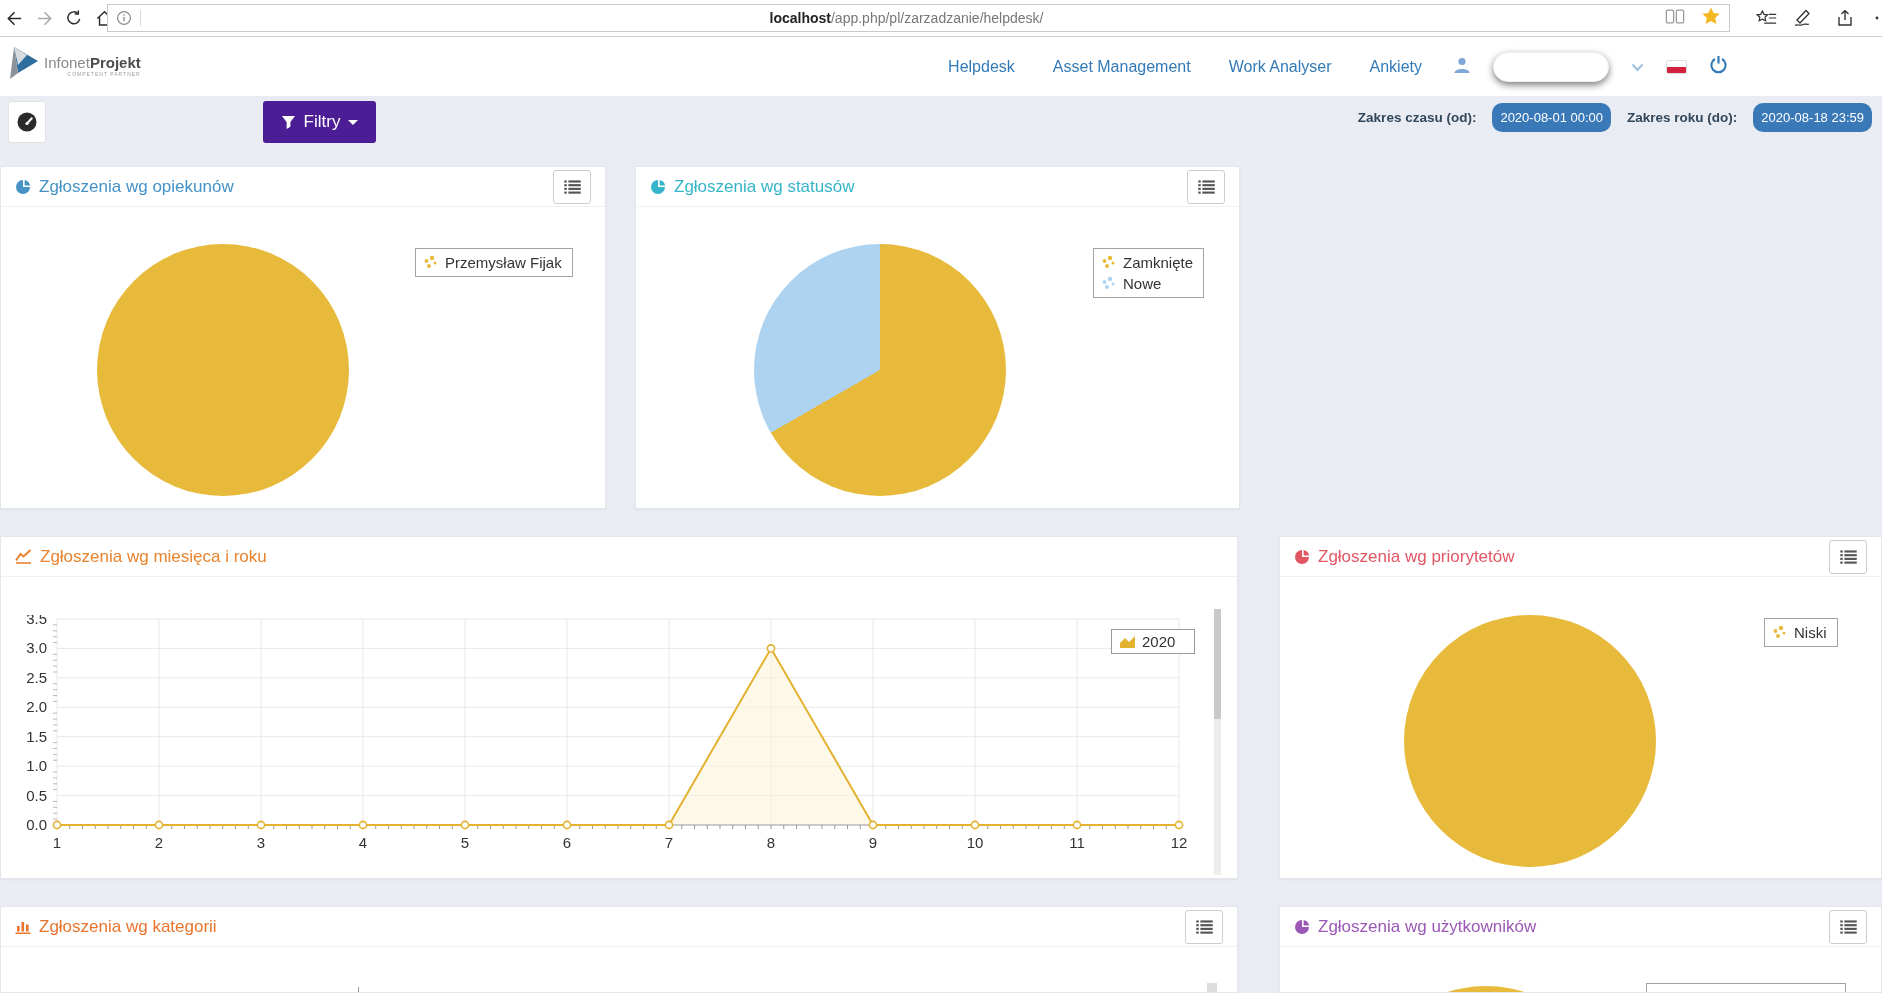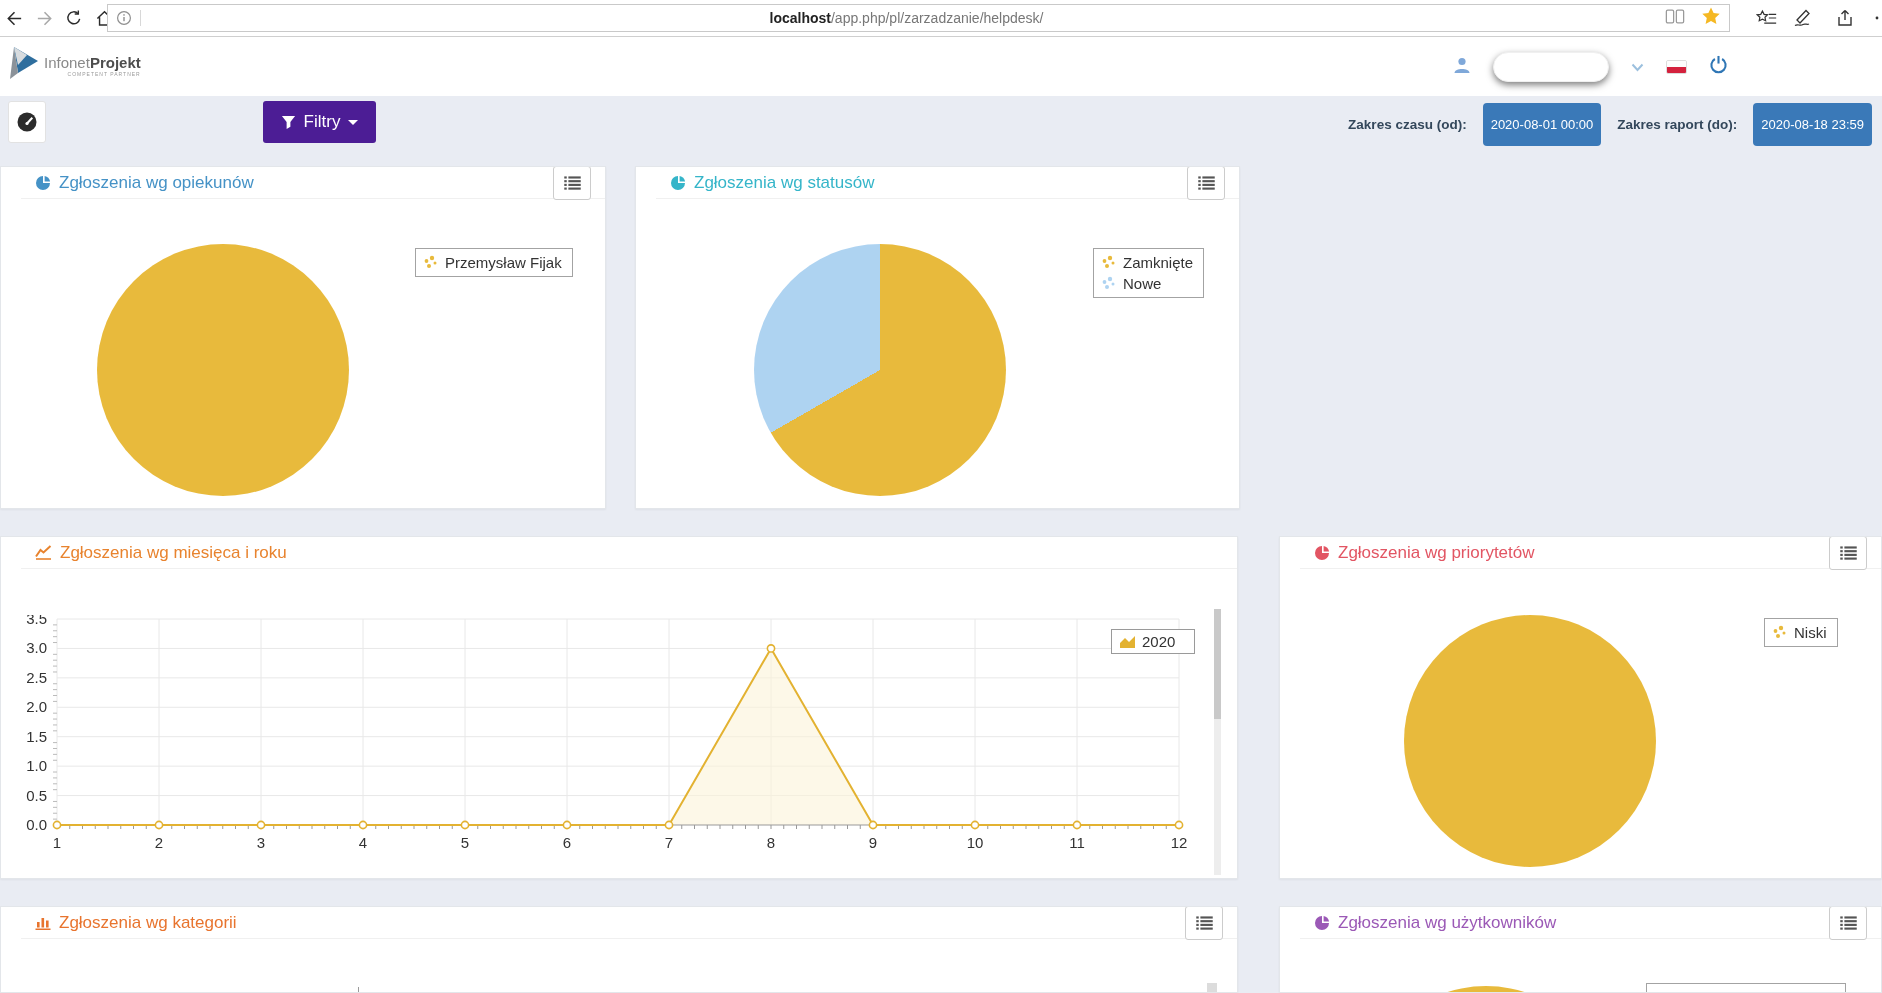--- a/index.html
+++ b/index.html
@@ -55,27 +55,27 @@
                 font-size:17px; color:#333; cursor:pointer; }
   .filters-btn { position:absolute; left:263px; top:5px; width:113px; height:42px;
                  border:none; border-radius:3px; display:flex; align-items:center;
                  justify-content:center; gap:8px; font-size:17px; color:#fff; cursor:pointer; }
   .caret-dark { width:0; height:0; border-left:5px solid transparent;
                 border-right:5px solid transparent; border-top:5px solid #333; }
   .caret-light { width:0; height:0; border-left:5px solid transparent;
                  border-right:5px solid transparent; border-top:5px solid #fff; }
   .range-row { position:absolute; right:10px; top:7px; display:flex; align-items:center; gap:16px; }
   .range-label { font-size:13.5px; font-weight:bold; color:#33475b; }
-  .range-badge { font-size:13px; color:#fff; padding:14px 8px; border-radius:4px; cursor:pointer; }
+  .range-badge { font-size:13px; color:#fff; padding:7px 8px; border-radius:10px; cursor:pointer; }
 
   
   .card { position:absolute; background:#fff; border:1px solid #e3e6ea;
           box-shadow:0 1px 2px rgba(0,0,0,.05); overflow:hidden; }
-  .card-head { height:32px; display:flex; align-items:center; padding:0 14px;
-               border-bottom:1px solid #f0f0f0;margin-left:20px; }
+  .card-head { height:40px; display:flex; align-items:center; padding:0 14px;
+               border-bottom:1px solid #f0f0f0; }
   .card-title { display:flex; align-items:center; gap:8px; font-size:17px; }
   .list-btn { margin-left:auto; width:38px; height:34px; background:#fff;
               border:1px solid #ccc; border-radius:3px; display:flex;
               align-items:center; justify-content:center; cursor:pointer; }
   .pie { position:absolute; width:252px; height:252px; border-radius:50%; }
   .legend { position:absolute; background:#fff; border:1px solid #a3a3a3;
             padding:3px 10px 3px 7px; font-size:15px; color:#333; }
   .legend-row { display:flex; align-items:center; gap:7px; height:21px; white-space:nowrap; }
   .dots { flex:0 0 auto; }
 
@@ -175,20 +175,26 @@
         <path d="M6 4 L30 18 L10 30 Z" fill="#2e6e9e"></path>
         <path d="M6 4 L10 30 L2 36 Z" fill="#8b9299"></path>
         <path d="M6 4 L19 12 L10 22 Z" fill="#d7dbde"></path>
       </svg>
       <span class="logo-text">
         <div class="logo-line1"><span>Infonet</span><b>Projekt</b></div>
         <div class="logo-sub">COMPETENT PARTNER</div>
       </span>
     </div>
 
+    <div class="main-nav">
+      <span class="nav-link">Helpdesk</span>
+      <span class="nav-link">Asset Management</span>
+      <span class="nav-link">Work Analyser</span>
+      <span class="nav-link">Ankiety</span>
+    </div>
 
     <div class="user-zone">
       <span>
         <svg width="18" height="18" viewBox="0 0 18 18">
             <circle cx="9" cy="5.5" r="3.6" fill="#7fa8d9"></circle>
             <path d="M1.5 17 C1.5 11.8 16.5 11.8 16.5 17 Z" fill="#7fa8d9"></path>
           </svg>
       </span>
       <span class="user-pill"></span>
       <span>
@@ -224,21 +230,21 @@
       <svg width="15" height="15" viewBox="0 0 16 16">
         <path d="M1 1 H15 L10 7.5 V12.5 L6 15 V7.5 Z" fill="#fff"></path>
       </svg>
       <span>Filtry</span>
       <span class="caret-light"></span>
     </button>
 
     <div class="range-row">
       <span class="range-label">Zakres czasu (od):</span>
       <span class="range-badge" style="background-color: rgb(58, 121, 184);">2020-08-01 00:00</span>
-      <span class="range-label">Zakres raport (do):</span>
+      <span class="range-label">Zakres roku (do):</span>
       <span class="range-badge" style="background-color: rgb(58, 121, 184);">2020-08-18 23:59</span>
     </div>
 
     <div class="card" style="left:0;top:70px;width:606px;height:343px">
       <div class="card-head">
         <span class="card-title" style="color: rgb(69, 146, 198);">
           <svg width="16" height="16" viewBox="0 0 16 16">
               <path d="M8 8 L8 1 A7 7 0 1 0 15 8 Z" fill="currentColor"></path>
               <path d="M9.6 6.4 L9.6 0.9 A7 7 0 0 1 15.1 6.4 Z" fill="currentColor"></path>
             </svg>

